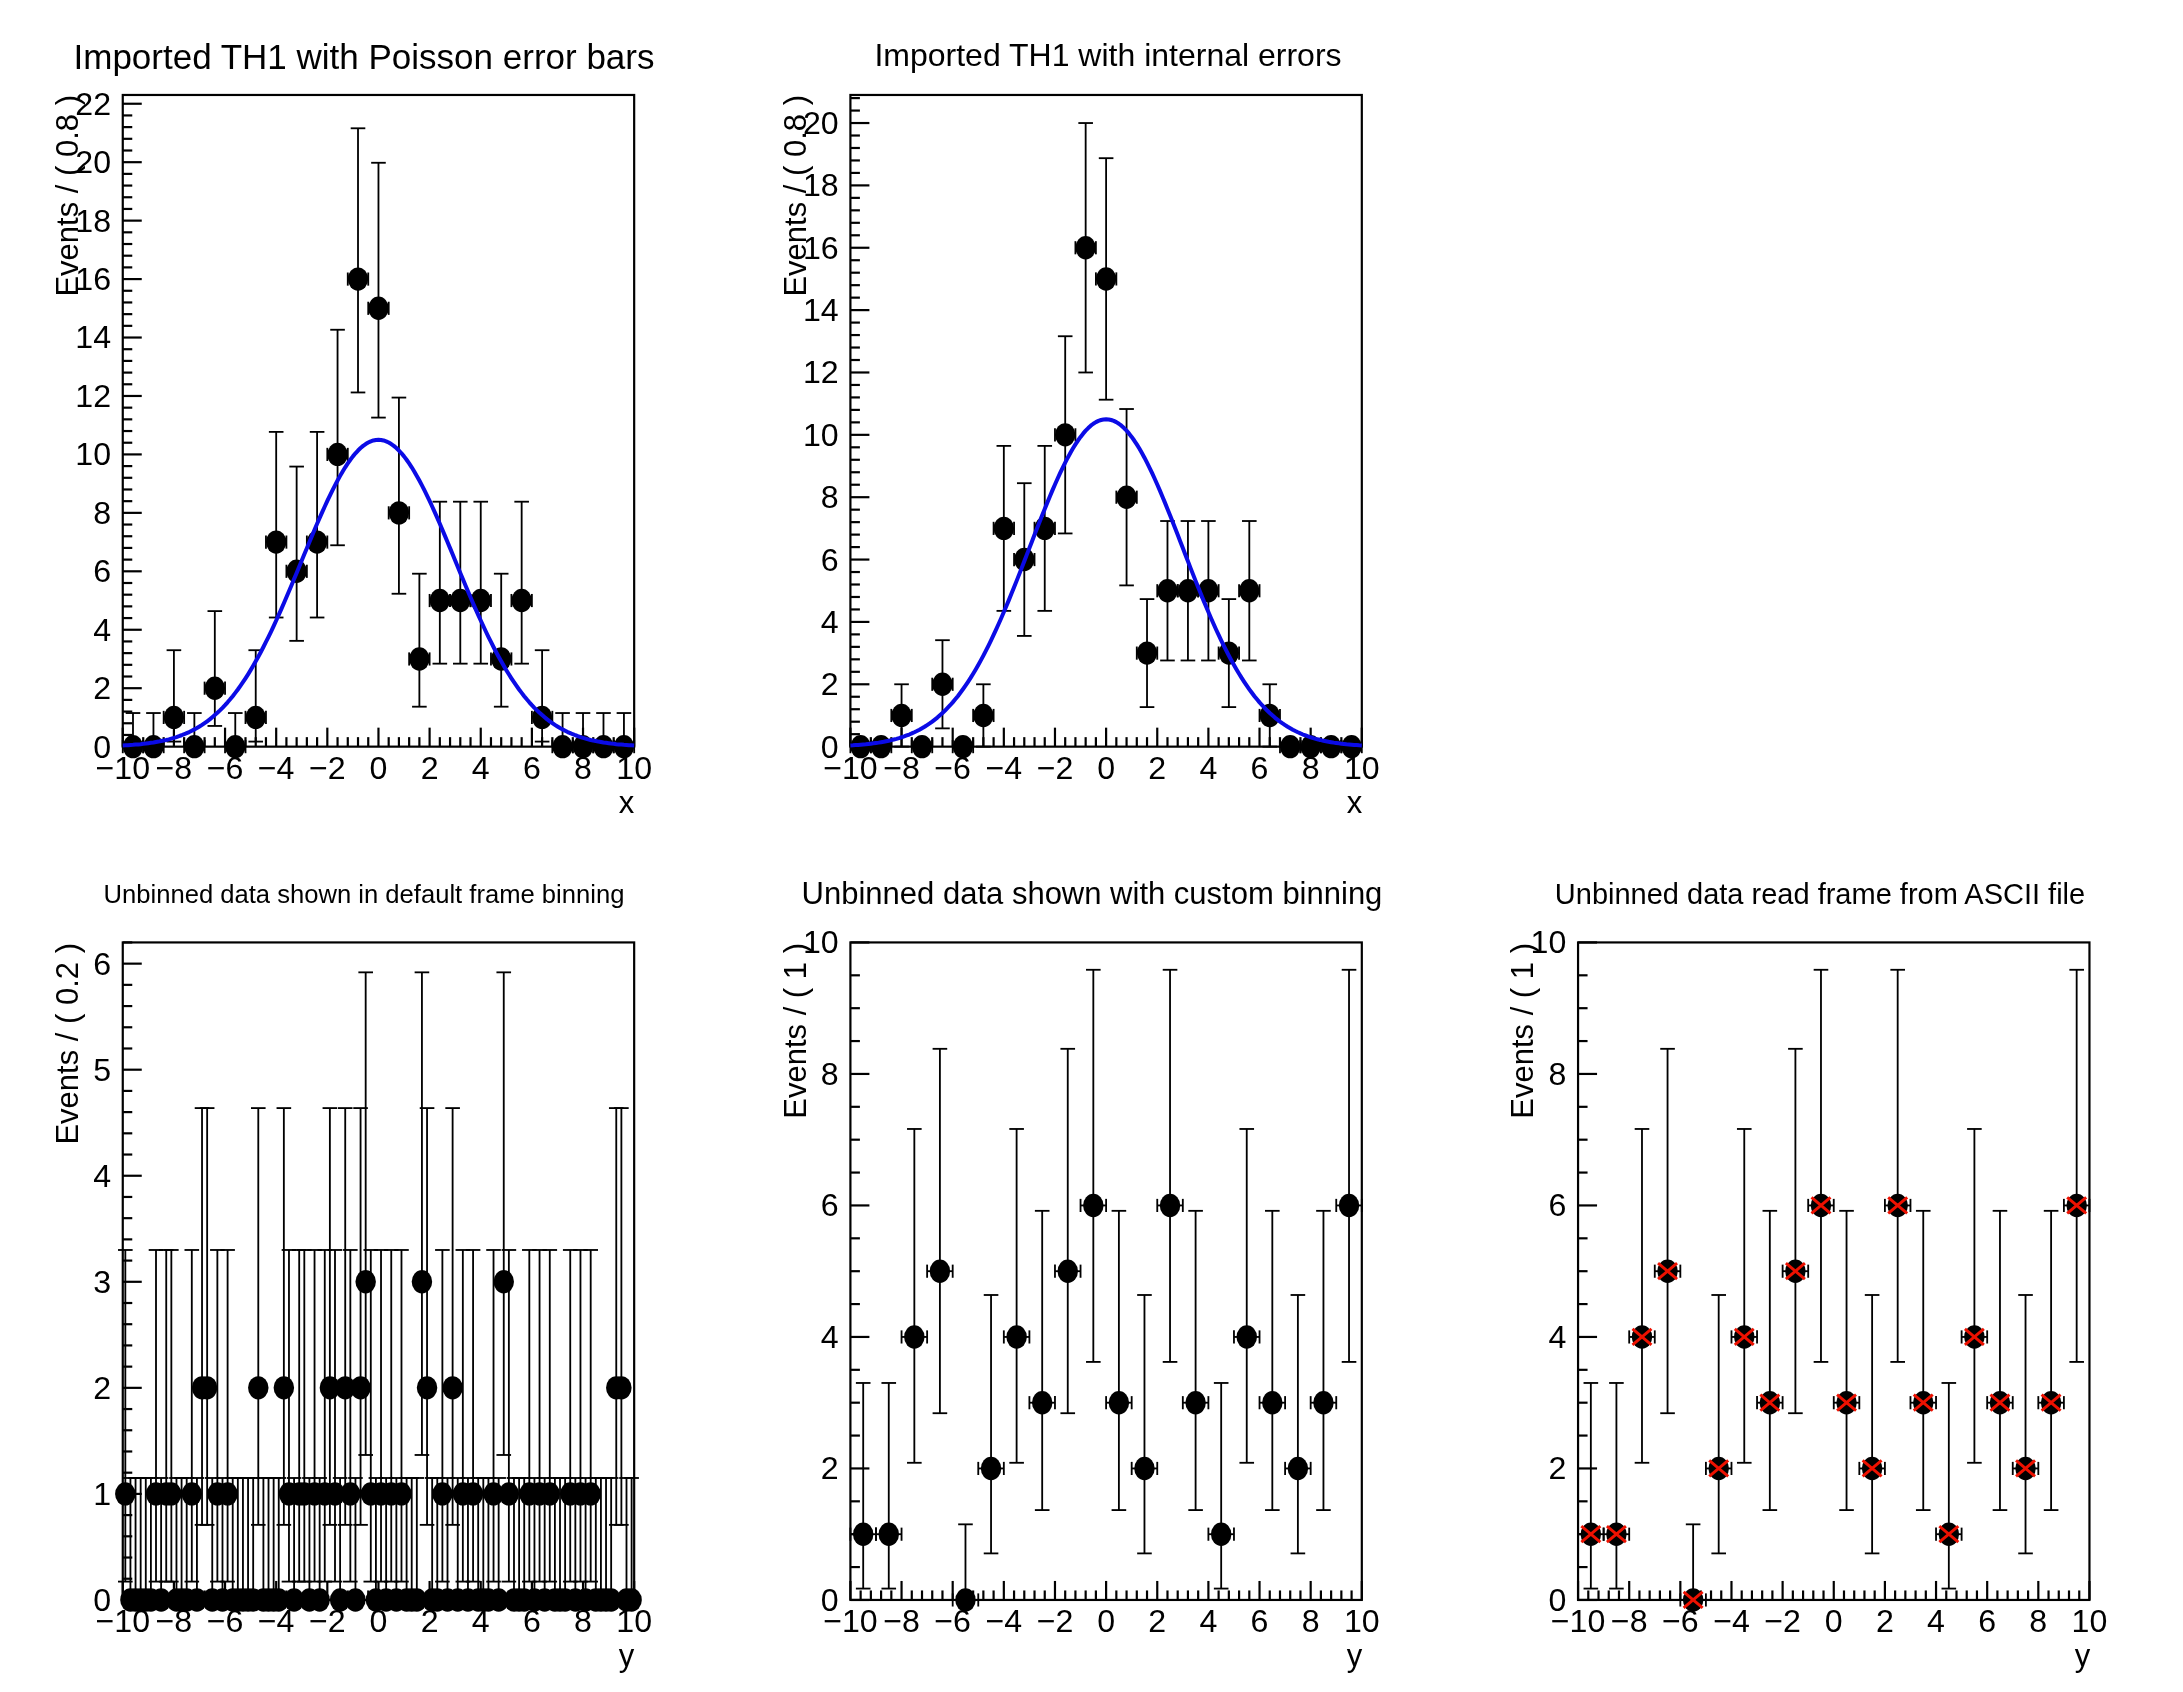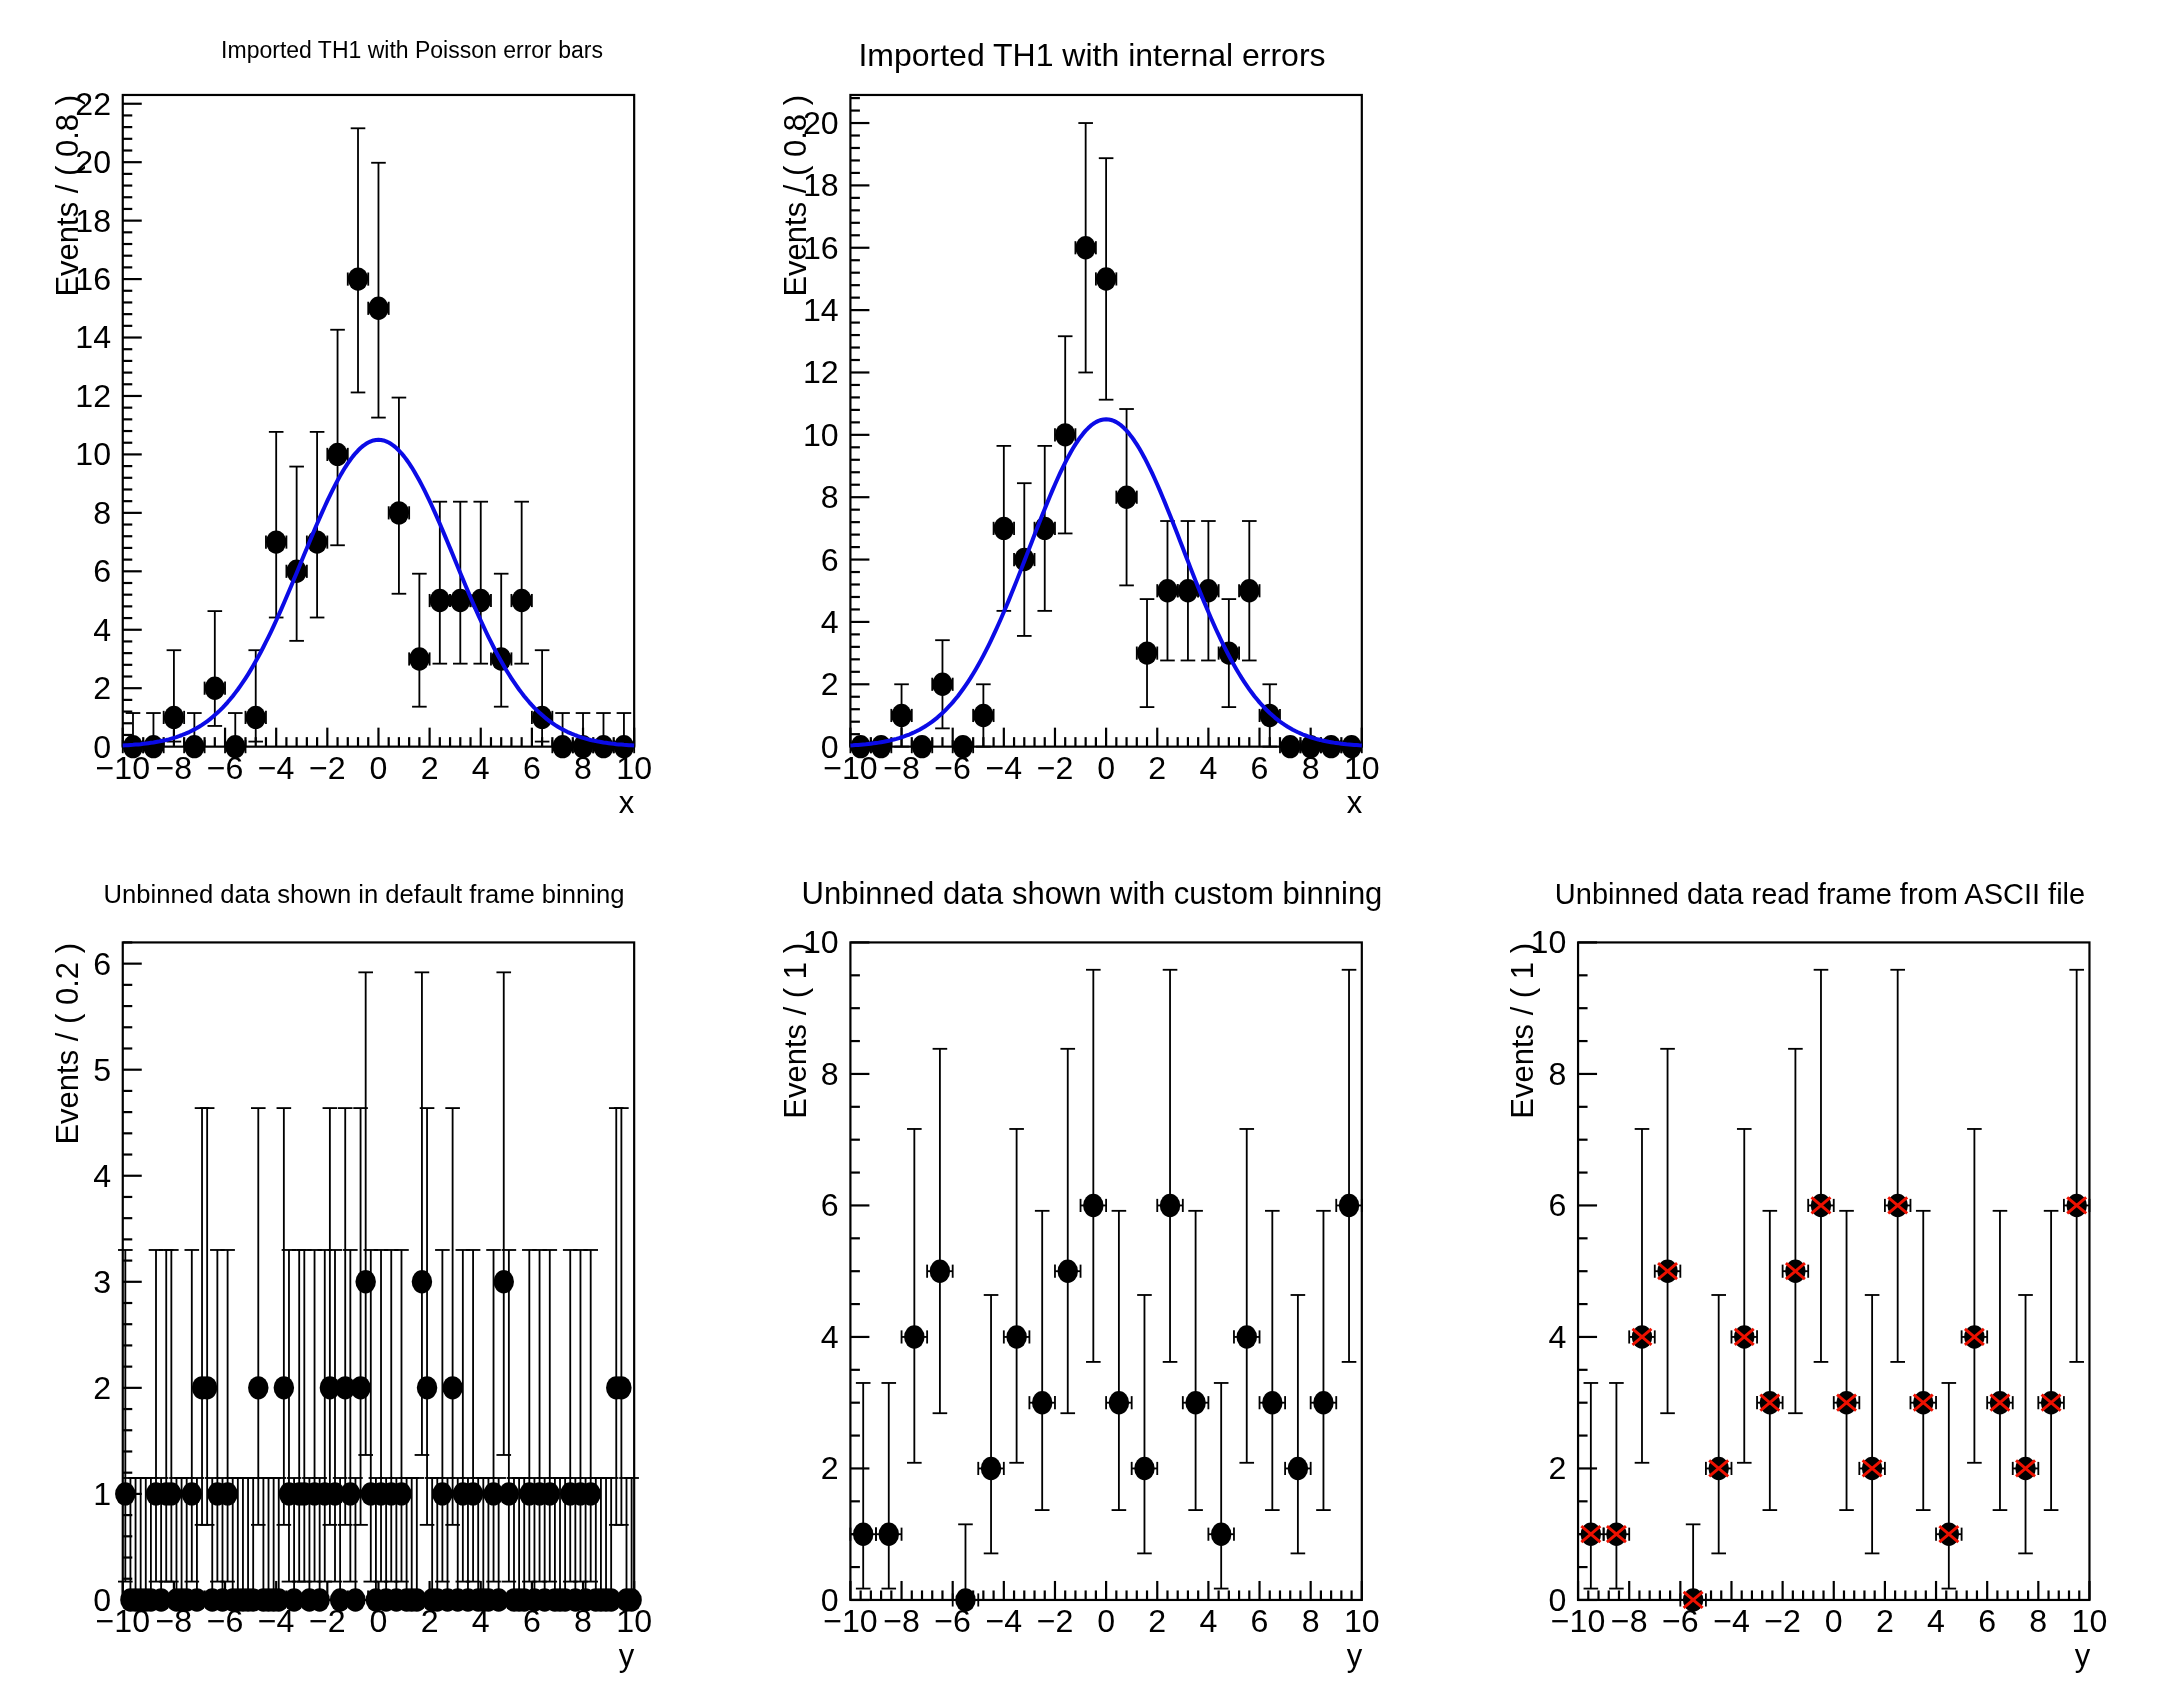--- a/index.html
+++ b/index.html
@@ -2347,22 +2347,22 @@
             <line x1="2825" y1="1641" x2="2825" y2="1659" stroke="#000000" stroke-width="2.5"></line>
             <line x1="2860" y1="1641" x2="2860" y2="1659" stroke="#000000" stroke-width="2.5"></line>
             <ellipse cx="2842.5" cy="1650" rx="14" ry="16" fill="#000000"></ellipse>
             <line x1="2829.5" y1="1639" x2="2855.5" y2="1661" stroke="#ee1100" stroke-width="4"></line>
             <line x1="2829.5" y1="1661" x2="2855.5" y2="1639" stroke="#ee1100" stroke-width="4"></line>
           </g>
         </g>
       </g>
     </svg>
 
-  <div class="panel-title" style="left: 0px; width: 728px; font-size: 23px; top: 37px; margin-left: 48px;">Imported TH1 with Poisson error bars</div>
-  <div class="panel-title" style="left: 728px; width: 728px; font-size: 32px; top: 37px;">Imported TH1 with internal errors</div>
+  <div class="panel-title" style="left: 0px; width: 728px; font-size: 35px; top: 37px;">Imported TH1 with Poisson error bars</div>
+  <div class="panel-title" style="left: 744px; width: 728px; font-size: 32px; top: 37px;">Imported TH1 with internal errors</div>
   <div class="panel-title" style="left: 0px; width: 728px; font-size: 25.6px; top: 880px;">Unbinned data shown in default frame binning</div>
   <div class="panel-title" style="left: 728px; width: 728px; font-size: 31px; top: 876px;">Unbinned data shown with custom binning</div>
   <div class="panel-title" style="left: 1456px; width: 728px; font-size: 29px; top: 878px;">Unbinned data read frame from ASCII file</div>
 
   <div class="y-axis-title" style="left: 52px; top: 504px; width: 409px; font-size: 31px; line-height: 32px;">Events / ( 0.8 )</div>
   <div class="y-axis-title" style="left: 780px; top: 504px; width: 409px; font-size: 31px; line-height: 32px;">Events / ( 0.8 )</div>
   <div class="y-axis-title" style="left: 52px; top: 1352px; width: 409px; font-size: 31px; line-height: 32px;">Events / ( 0.2 )</div>
   <div class="y-axis-title" style="left: 780px; top: 1352px; width: 409px; font-size: 31px; line-height: 32px;">Events / ( 1 )</div>
   <div class="y-axis-title" style="left: 1507px; top: 1352px; width: 409px; font-size: 31px; line-height: 32px;">Events / ( 1 )</div>
 

